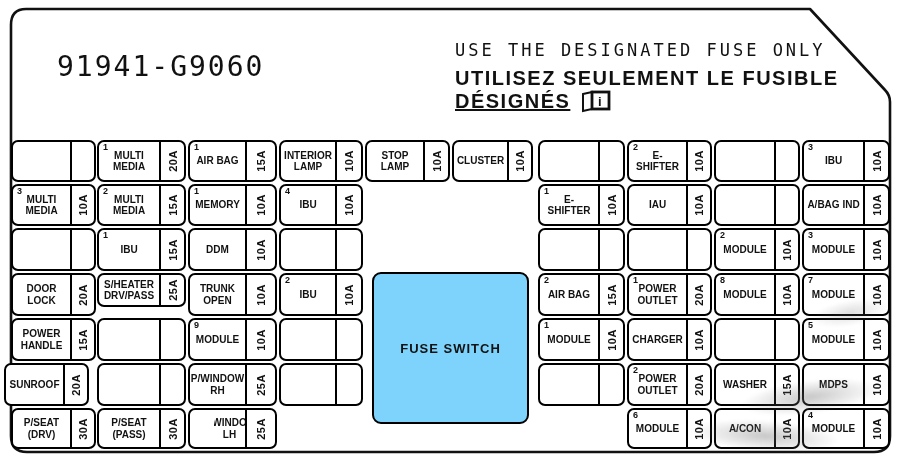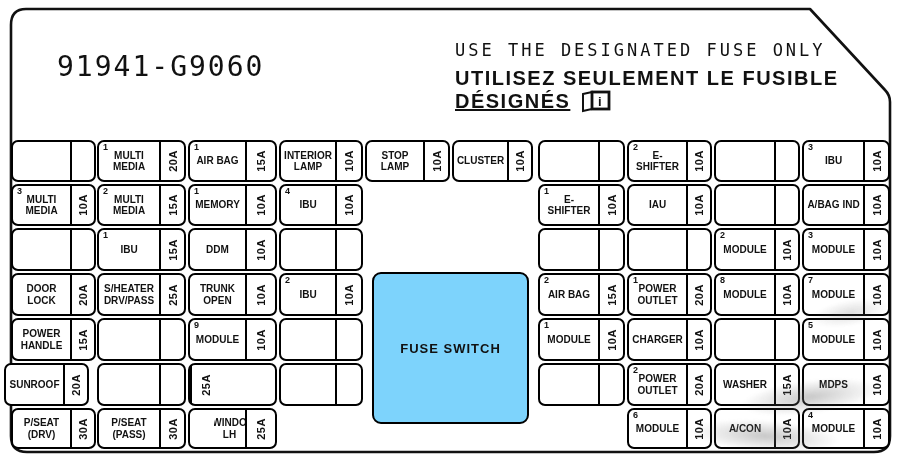--- a/index.html
+++ b/index.html
@@ -135,21 +135,21 @@
         </div>
         <span class="sup">2</span>
       </div>
       <div class="pair" style="left: 97px; top: 228px; width: 89px; height: 43px;">
         <div class="lbl">IBU</div>
         <div class="amp" style="width: 25px;">
           <span>15A</span>
         </div>
         <span class="sup">1</span>
       </div>
-      <div class="pair" style="left: 97px; top: 273px; width: 89px; height: 43px;">
+      <div class="pair" style="left: 97px; top: 273px; width: 89px; height: 34px;">
         <div class="lbl">S/HEATER DRV/PASS</div>
         <div class="amp" style="width: 25px;">
           <span>25A</span>
         </div>
       </div>
       <div class="pair" style="left: 97px; top: 318px; width: 89px; height: 43px;">
         <div class="lbl"></div>
         <div class="amp" style="width: 25px;"></div>
       </div>
       <div class="pair" style="left: 97px; top: 363px; width: 89px; height: 43px;">
@@ -189,20 +189,21 @@
         </div>
       </div>
       <div class="pair" style="left: 188px; top: 318px; width: 89px; height: 43px;">
         <div class="lbl">MODULE</div>
         <div class="amp" style="width: 30px;">
           <span>10A</span>
         </div>
         <span class="sup">9</span>
       </div>
       <div class="pair" style="left: 188px; top: 363px; width: 89px; height: 43px;">
+        <div class="lbl">P/WINDOW RH</div>
         <div class="amp" style="width: 30px;">
           <span>25A</span>
         </div>
       </div>
       <div class="pair" style="left: 188px; top: 408px; width: 89px; height: 41px; padding-left: 24px;">
         <div class="lbl">P/WINDOW LH</div>
         <div class="amp" style="width: 30px;">
           <span>25A</span>
         </div>
       </div>

